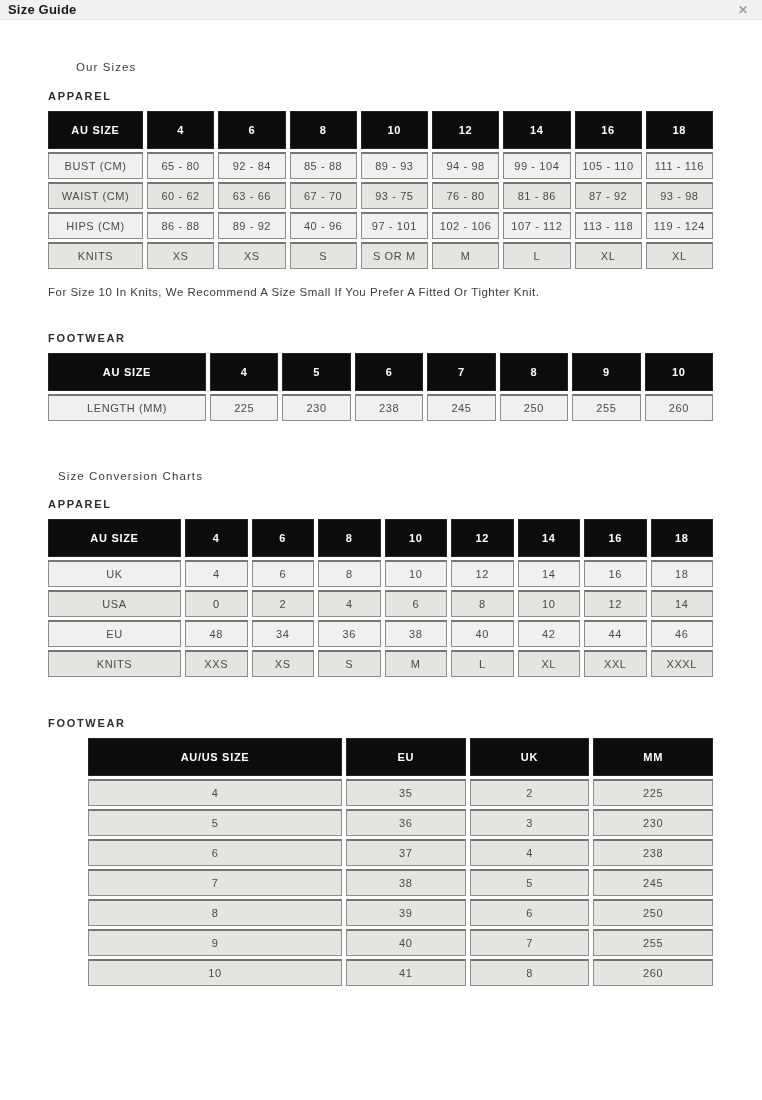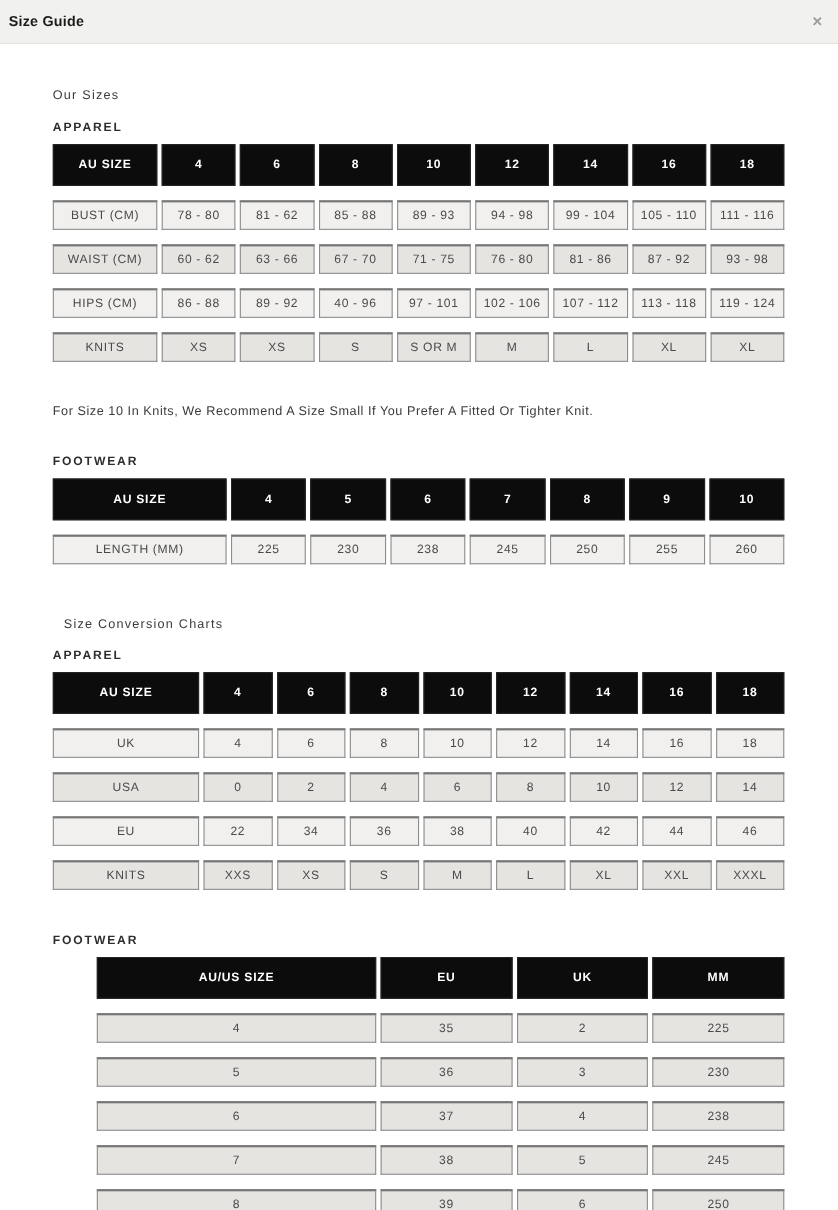--- a/index.html
+++ b/index.html
@@ -1,45 +1,45 @@
 <!DOCTYPE html>
 <html style="--topbar-bg: #f1f1ef; --header-cell-bg: #0c0c0c; --header-cell-fg: #ffffff; --row-light: #f1f0ee; --row-dark: #e5e4e1;"><head>
 <meta charset="utf-8">
 <style>
   * { margin: 0; padding: 0; box-sizing: border-box; }
   html, body { width: 762px; background: #ffffff; font-family: "Liberation Sans", sans-serif; }
   body { height: 1100px; overflow: hidden; }
 
   
   .topbar {
-    height: 40px; background: var(--topbar-bg, #f1f1ef);
+    height: 20px; background: var(--topbar-bg, #f1f1ef);
     border-bottom: 1px solid #e4e4e2;
     display: flex; align-items: center; justify-content: space-between;
     padding: 0 14px 0 8px;
   }
   .topbar-title { font-size: 13px; font-weight: bold; color: #1b1b1b; letter-spacing: .2px; }
   .close-btn { font-size: 12px; color: #9c9c9c; cursor: pointer; font-weight: bold; line-height: 1; }
 
   .content { padding: 0 49px 0 48px; }
 
   .sec-title { font-size: 11.5px; color: #3b3b3b; letter-spacing: 1.1px; line-height: 12px; }
   .sec-label { font-size: 11px; font-weight: bold; color: #2e2e2e; letter-spacing: 1.7px; line-height: 12px; }
   .note { font-size: 11.5px; color: #3b3b3b; letter-spacing: .5px; line-height: 12px; }
 
-  .m-our-sizes { margin-top: 41px; }
+  .m-our-sizes { margin-top: 41px; margin-left: 28px; }
   .m-apparel1  { margin-top: 17px; }
   .m-table     { margin-top: 9px; }
-  .m-note      { margin-top: 39px; }
+  .m-note      { margin-top: 17px; }
   .m-footwear1 { margin-top: 34px; }
   .m-conv      { margin-top: 49px; margin-left: 10px; }
   .m-apparel2  { margin-top: 16px; }
   .m-footwear2 { margin-top: 40px; }
 
   
-  .sg-table { display: grid; gap: 13px 4px; width: 665px; }
+  .sg-table { display: grid; gap: 3px 4px; width: 665px; }
   .t-our-apparel    { grid-template-columns: 95px repeat(8, 1fr); }
   .t-our-footwear   { grid-template-columns: 158px repeat(7, 1fr); }
   .t-conv-apparel   { grid-template-columns: 133px repeat(8, 1fr); }
   .t-conv-footwear  { grid-template-columns: 254px repeat(3, 1fr); padding-left: 40px; }
 
   .cell {
     height: 27px; display: flex; align-items: center; justify-content: center;
     font-size: 11px; letter-spacing: .6px; color: #4a4a4a;
     background: var(--row-light, #f1f0ee);
     border: 1px solid #8d8d8d; border-top: 2px solid #757575;
@@ -68,33 +68,33 @@
       <div class="cell head">AU SIZE</div>
       <div class="cell head">4</div>
       <div class="cell head">6</div>
       <div class="cell head">8</div>
       <div class="cell head">10</div>
       <div class="cell head">12</div>
       <div class="cell head">14</div>
       <div class="cell head">16</div>
       <div class="cell head">18</div>
       <div class="cell">BUST (CM)</div>
-      <div class="cell">78 - 80</div>
-      <div class="cell">81 - 62</div>
+      <div class="cell">65 - 80</div>
+      <div class="cell">92 - 84</div>
       <div class="cell">85 - 88</div>
       <div class="cell">89 - 93</div>
       <div class="cell">94 - 98</div>
       <div class="cell">99 - 104</div>
       <div class="cell">105 - 110</div>
       <div class="cell">111 - 116</div>
       <div class="cell dark">WAIST (CM)</div>
       <div class="cell dark">60 - 62</div>
       <div class="cell dark">63 - 66</div>
       <div class="cell dark">67 - 70</div>
-      <div class="cell dark">71 - 75</div>
+      <div class="cell dark">93 - 75</div>
       <div class="cell dark">76 - 80</div>
       <div class="cell dark">81 - 86</div>
       <div class="cell dark">87 - 92</div>
       <div class="cell dark">93 - 98</div>
       <div class="cell">HIPS (CM)</div>
       <div class="cell">86 - 88</div>
       <div class="cell">89 - 92</div>
       <div class="cell">40 - 96</div>
       <div class="cell">97 - 101</div>
       <div class="cell">102 - 106</div>
@@ -159,21 +159,21 @@
       <div class="cell dark">USA</div>
       <div class="cell dark">0</div>
       <div class="cell dark">2</div>
       <div class="cell dark">4</div>
       <div class="cell dark">6</div>
       <div class="cell dark">8</div>
       <div class="cell dark">10</div>
       <div class="cell dark">12</div>
       <div class="cell dark">14</div>
       <div class="cell">EU</div>
-      <div class="cell">22</div>
+      <div class="cell">48</div>
       <div class="cell">34</div>
       <div class="cell">36</div>
       <div class="cell">38</div>
       <div class="cell">40</div>
       <div class="cell">42</div>
       <div class="cell">44</div>
       <div class="cell">46</div>
       <div class="cell dark">KNITS</div>
       <div class="cell dark">XXS</div>
       <div class="cell dark">XS</div>

